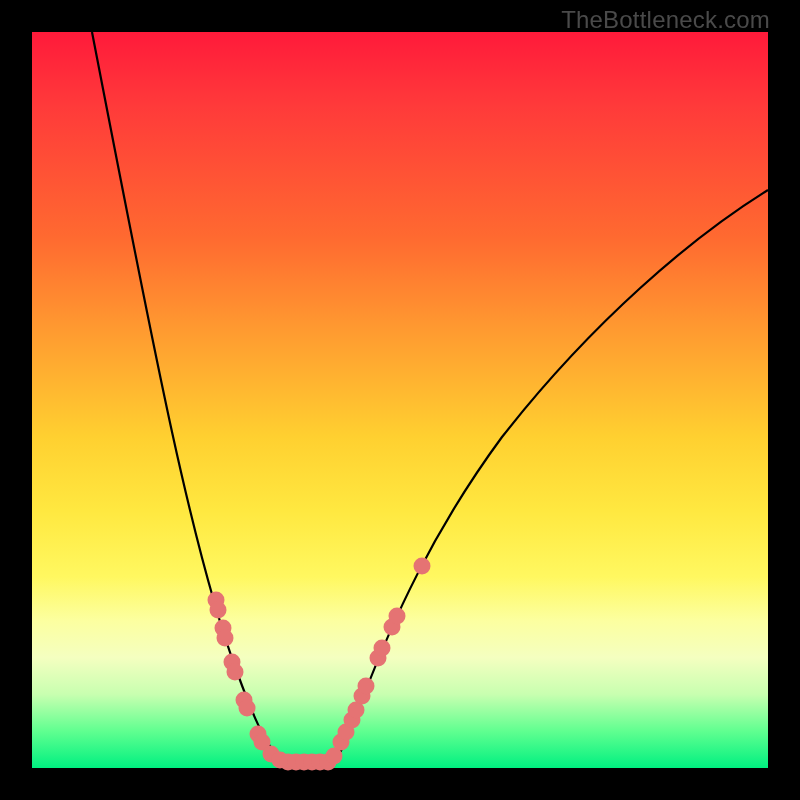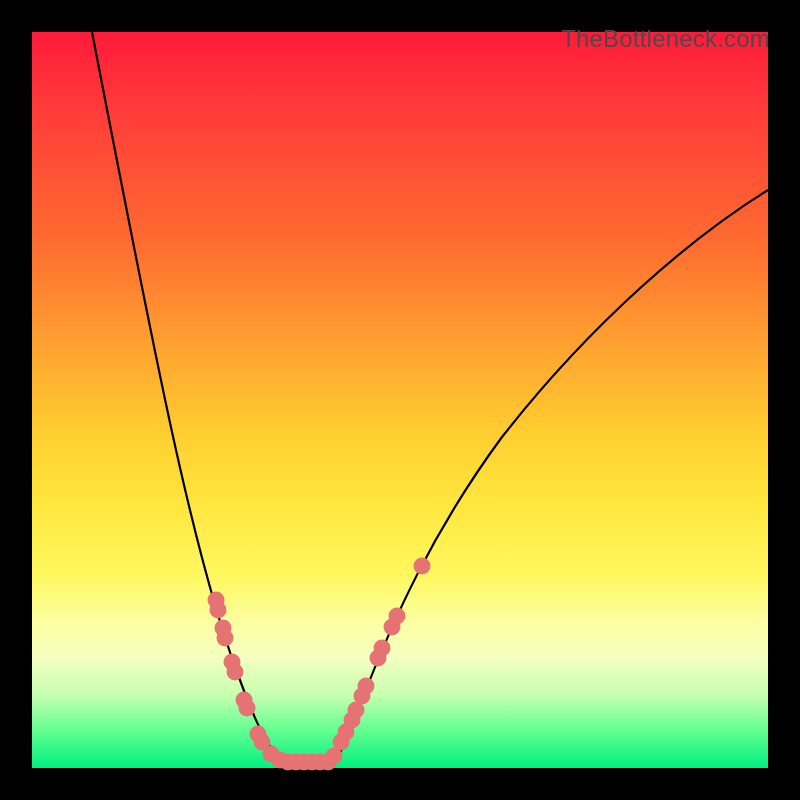--- a/index.html
+++ b/index.html
@@ -44,21 +44,20 @@
   }
   .watermark {
     position: absolute;
     top: 6px;
     right: 30px;
     color: #4a4a4a;
     font-size: 24px;
     font-weight: 400;
     letter-spacing: 0.2px;
     text-align: left;
-    margin-top: 19px;
   }
   svg.curve-layer {
     position: absolute;
     top: 32px;
     left: 32px;
     width: 736px;
     height: 736px;
     overflow: visible;
   }
 </style>

